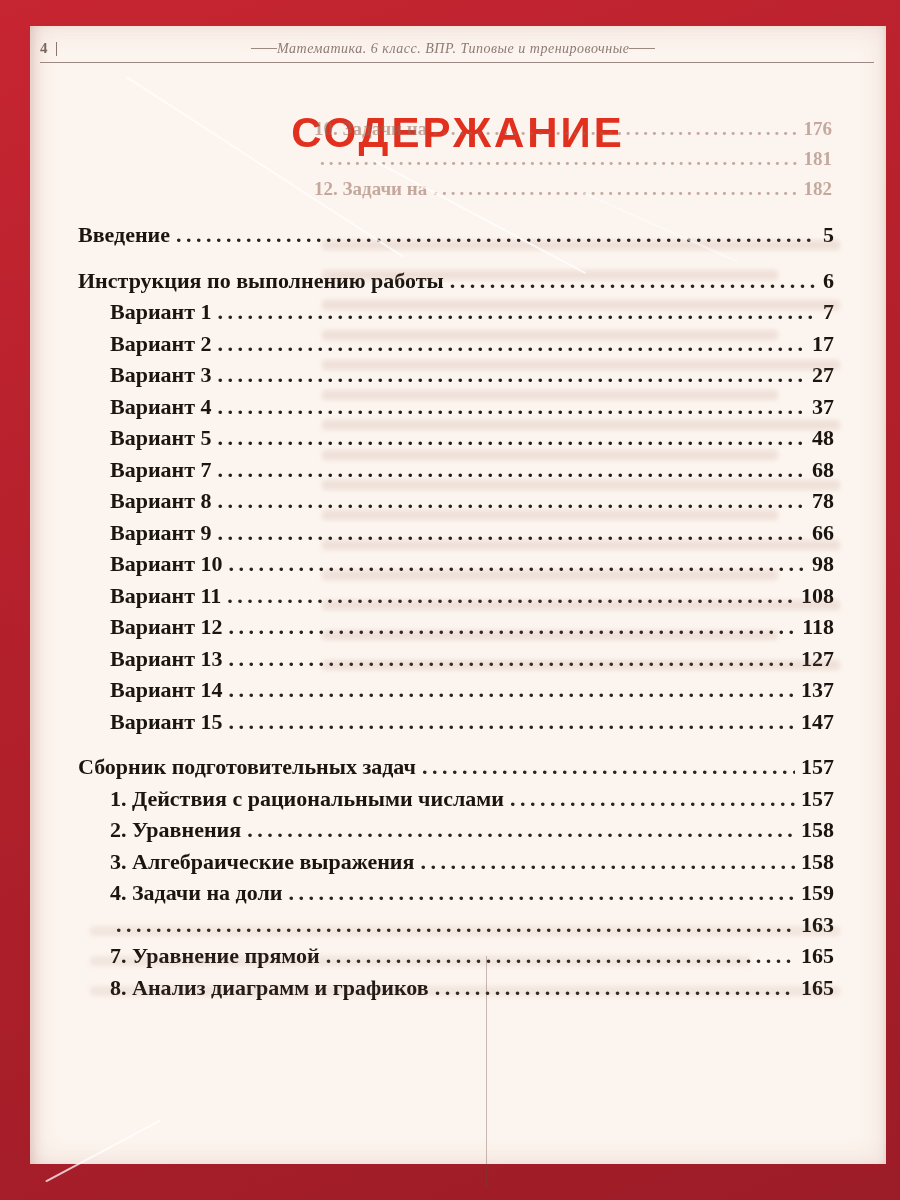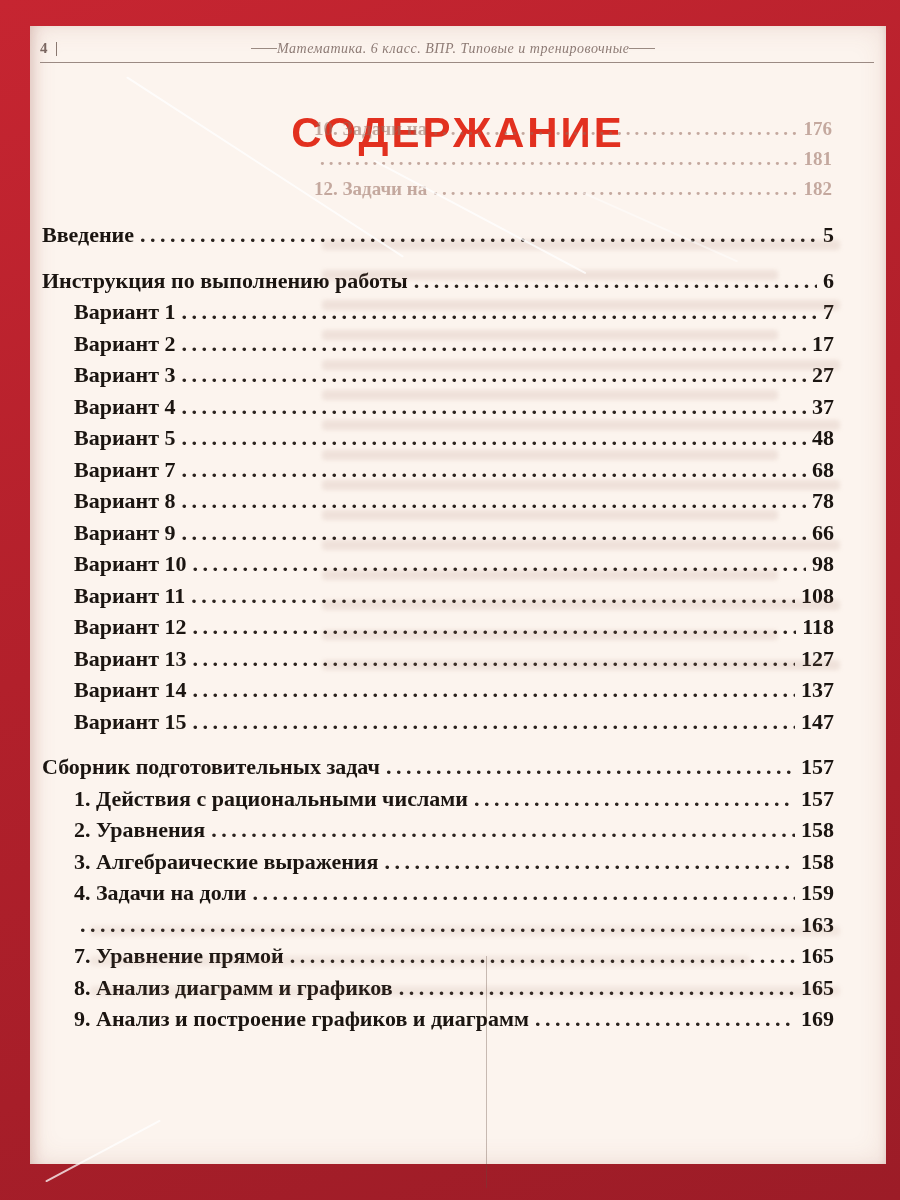--- a/index.html
+++ b/index.html
@@ -25,21 +25,21 @@
   .hdr-title { font-style:italic; letter-spacing:.5px; filter:blur(.3px); white-space:nowrap; }
   .hdr-rule { border-bottom:1.5px solid #9b8a83; margin:5px 12px 0 10px; }
 
   .doc-title {
     margin-top:46px; text-align:center;
     font-family:"Liberation Sans", sans-serif;
     font-weight:bold; font-size:42px; letter-spacing:3px;
     color:#e2301f;
   }
 
-  .toc { margin-top:62px; padding:0 52px 0 12px; }
+  .toc { margin-top:62px; padding:0 52px 0 12px;margin-left:36px; }
   .toc-row {
     display:flex; align-items:baseline;
     font-weight:bold; font-size:22px; line-height:31.5px; color:#1b1511;
   }
   .toc-row.indent { padding-left:32px; }
   .toc-row.gap { margin-top:14px; }
   .toc-label { white-space:nowrap; }
   .leader { flex:1; overflow:hidden; white-space:nowrap; margin:0 6px; }
   .leader::after {
     content:"..............................................................................................................................................";
@@ -240,25 +240,20 @@
         <div class="toc-row indent">
           <span class="toc-label">7. Уравнение прямой</span>
           <span class="leader"></span>
           <span class="toc-page">165</span>
         </div>
         <div class="toc-row indent">
           <span class="toc-label">8. Анализ диаграмм и графиков</span>
           <span class="leader"></span>
           <span class="toc-page">165</span>
         </div>
-        <div class="toc-row indent">
-          <span class="toc-label">9. Анализ и построение графиков и диаграмм</span>
-          <span class="leader"></span>
-          <span class="toc-page">169</span>
-        </div>
       </div>
 
     <div class="scratch s1"></div>
     <div class="scratch s2"></div>
     <div class="scratch s3"></div>
     <div class="fold"></div>
   </div>
   <div class="scratch s4"></div>
 </div>
 

